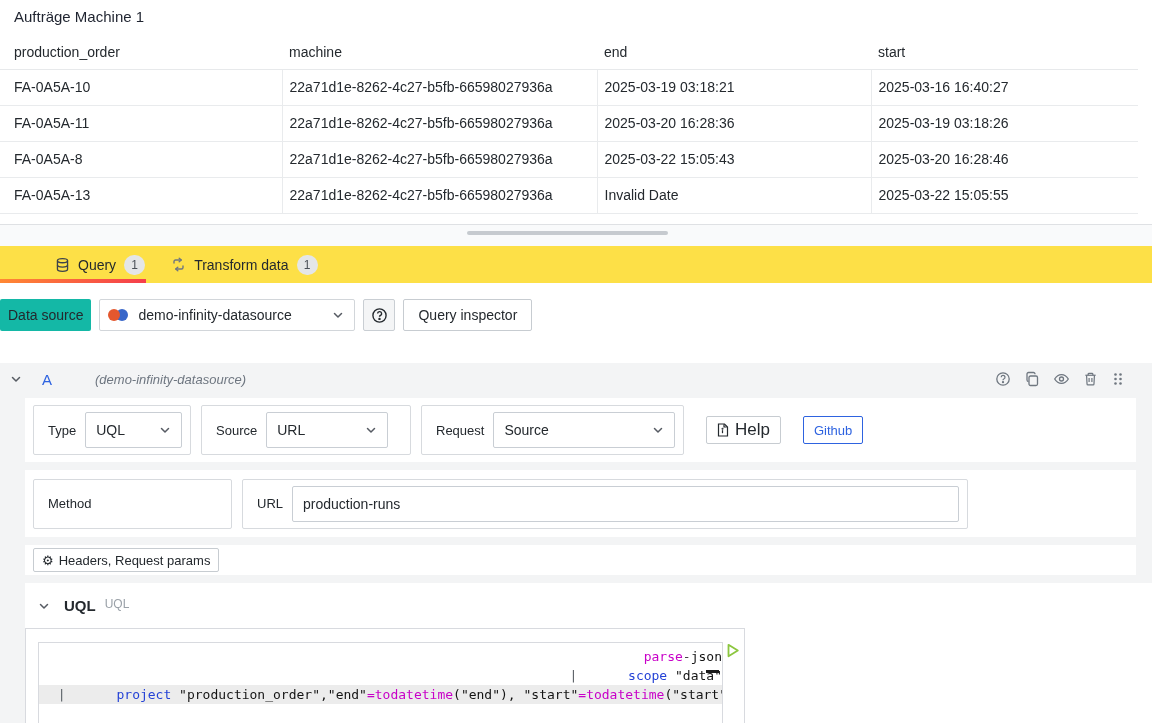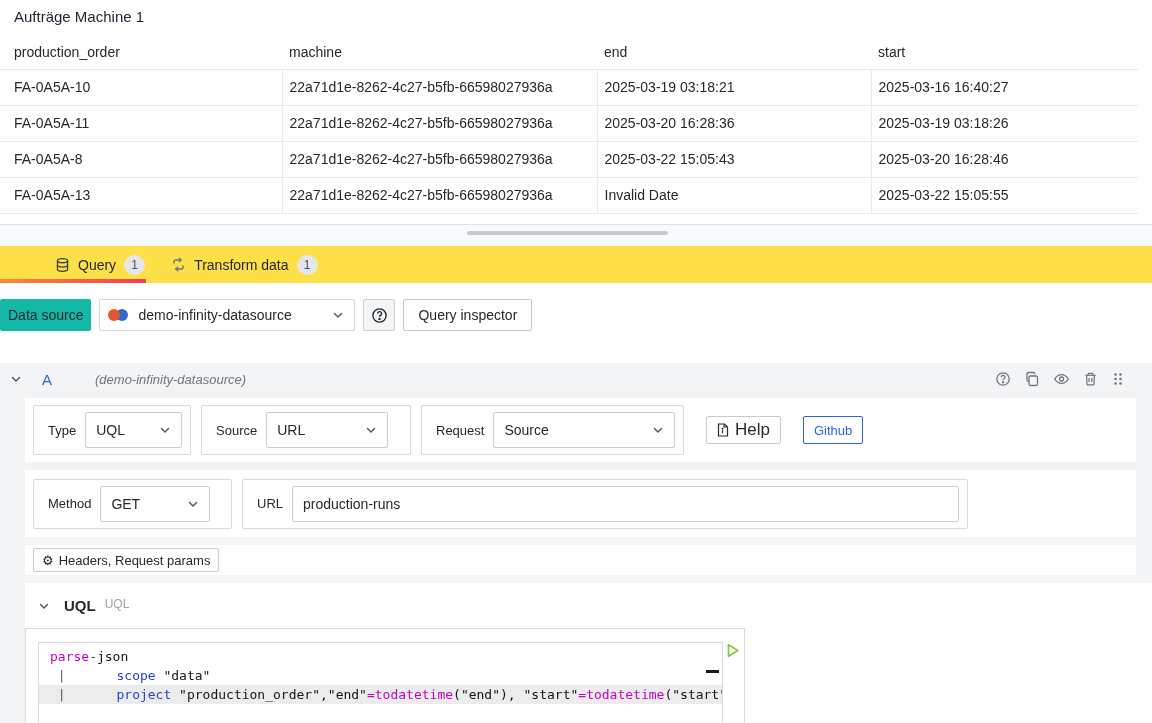--- a/index.html
+++ b/index.html
@@ -72,21 +72,21 @@
   .btn.help-btn { margin-left:12px; }
   .btn.headers-btn { height:24px; padding:0 8px; font-size:13px; font-weight:400; gap:5px; }
   .gear-glyph { font-size:13px; line-height:1; }
 
   .uql-head { display:flex; align-items:center; margin:6px 0 14px 13px; }
   .uql-title { font-size:15px; font-weight:700; margin-left:14px; }
   .uql-meta { font-size:12px; color:#9aa1a8; margin-left:9px; align-self:flex-start; }
   .code-outer { position:relative; margin-left:0; width:720px; height:110px; border:1px solid #d8dadf; background:#fff; }
   .code-editor { position:absolute; left:12px; top:13px; width:685px; height:110px; border:1px solid #d8dadf; background:#fff; overflow:hidden; }
   .code-lines { font-family:"DejaVu Sans Mono",monospace; font-size:13px; line-height:19px; padding-top:4px; }
-  .code-line { height:19px; white-space:pre; padding-left:11px; }
+  .code-line { height:19px; white-space:pre; padding-left:11px;text-align:right; }
   .code-line.hl { background:#ececec; }
   .tok-kw { color:#c800c8; } .tok-fn { color:#2442d6;margin-left:43px; } .tok-plain { color:#141414; }
   .tok-pipe { color:#5a6066; } .tok-dash { color:#444; }
   .run-btn { position:absolute; right:4px; top:14px; cursor:pointer; }
   .ruler-mark { position:absolute; right:3px; top:27px; width:13px; height:3px; background:#1a1a1a; }
 
   svg.ic { display:block; }
 </style>
 </head>
 <body>
@@ -279,26 +279,20 @@
             <circle cx="5.5" cy="5.8" r="0.4" fill="#24292e"></circle>
           </svg>
         <span>Help</span>
       </button>
       <button class="btn github">Github</button>
     </div>
 
     <div class="erow r2">
       <div class="fgroup g-method">
         <span class="flabel">Method</span>
-        <div class="sel">
-          <span class="stxt">GET</span>
-          <svg class="ic" width="12" height="12" viewBox="0 0 12 12" fill="none" stroke="#565b63" stroke-width="1.5" stroke-linecap="round" stroke-linejoin="round">
-              <path d="M2.5 4.5 6 8l3.5-3.5"></path>
-            </svg>
-        </div>
       </div>
       <div class="fgroup g-url">
         <span class="flabel">URL</span>
         <input class="inp" type="text" value="production-runs" style="">
       </div>
     </div>
 
     <div class="erow r3">
       <button class="btn headers-btn">
         <span class="gear-glyph">⚙</span>

